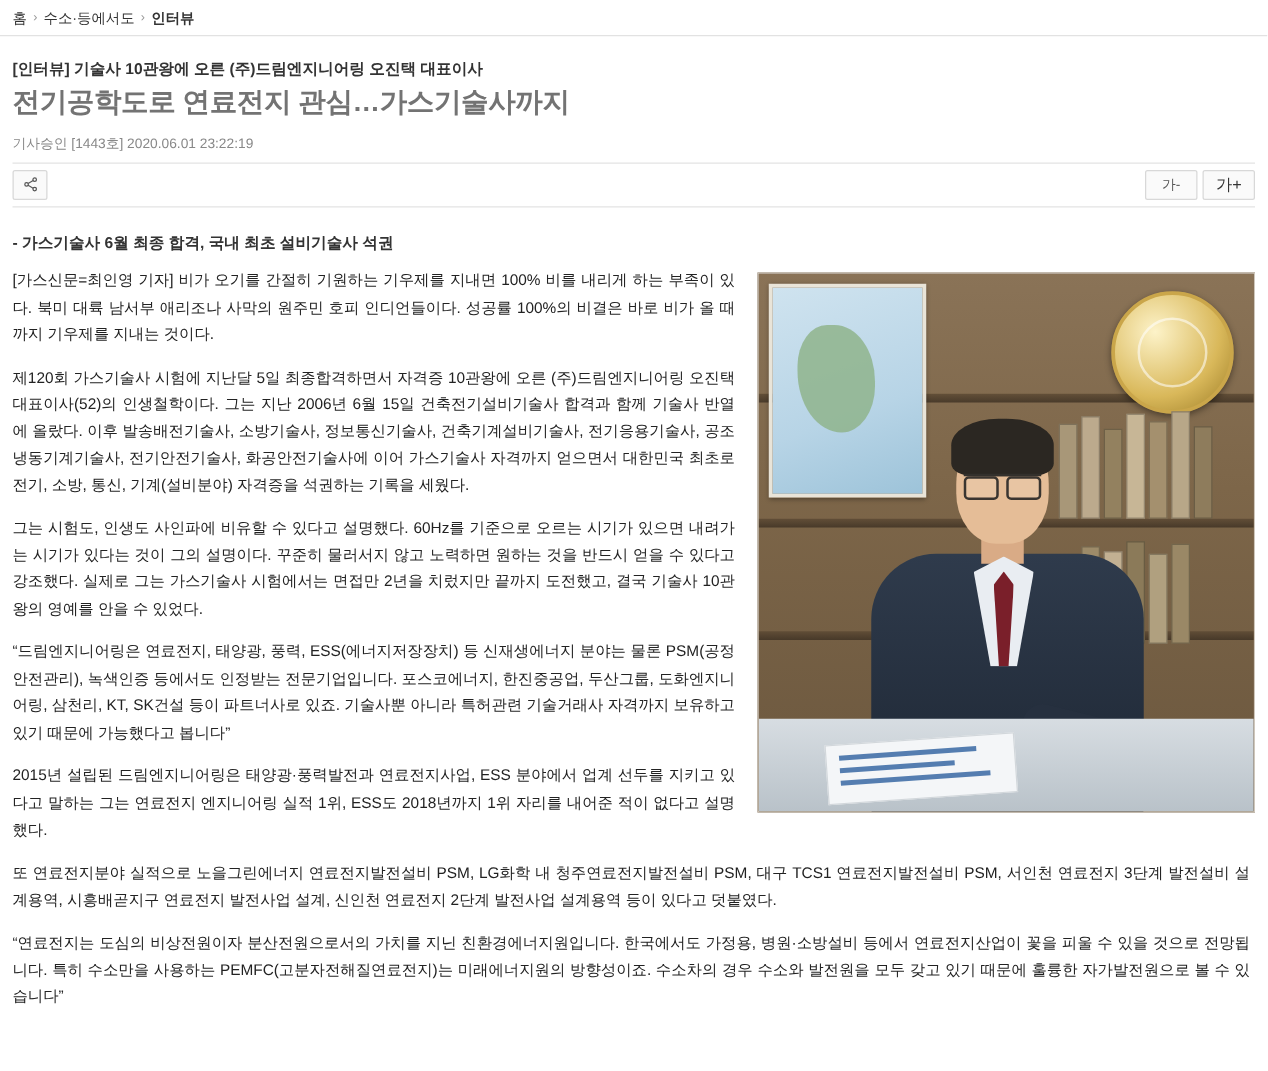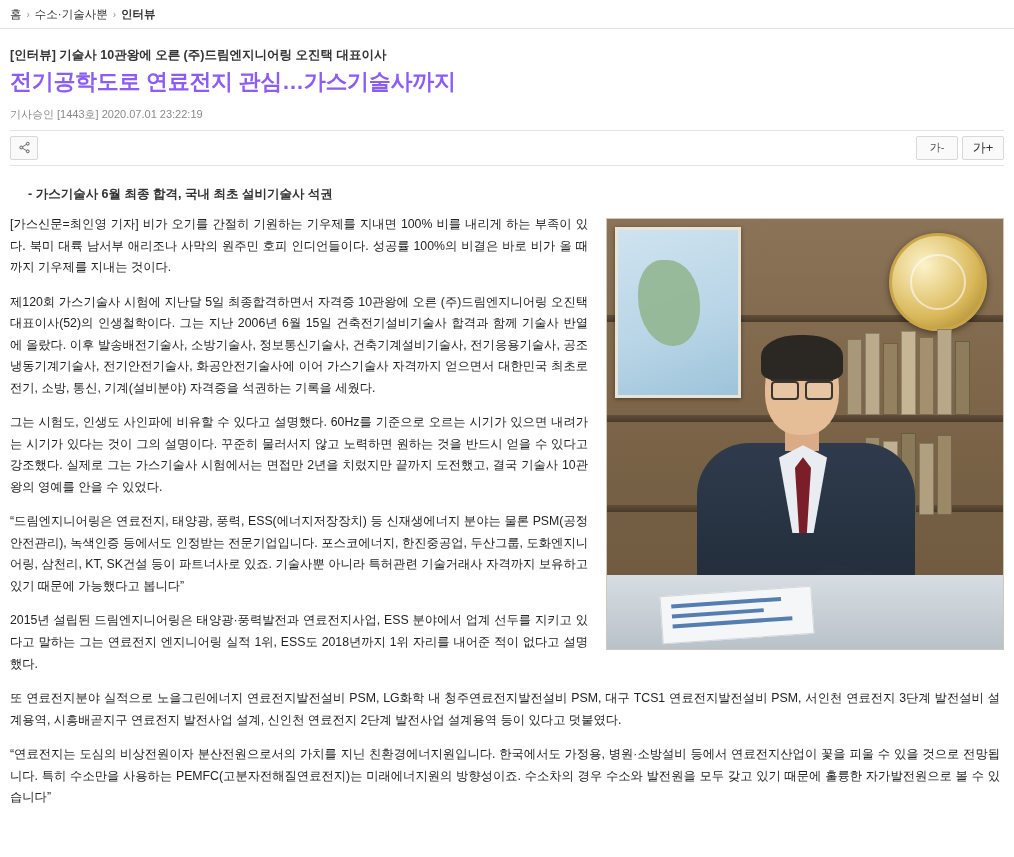--- a/index.html
+++ b/index.html
@@ -43,21 +43,21 @@
   }
   .kicker {
     font-size: 12.5px;
     color: #333333;
     margin: 6px 0 4px 0;
     font-weight: bold;
   }
   .headline {
     font-size: 22px;
     line-height: 1.3;
-    color: #8b5cf6;
+    color: #737373;
     font-weight: bold;
     margin: 4px 0 10px 0;
     letter-spacing: -0.3px;
   }
   .byline {
     font-size: 11px;
     color: #888888;
     margin: 2px 0 8px 0;
   }
 
@@ -98,21 +98,21 @@
     display: flex;
     align-items: center;
     justify-content: center;
     cursor: pointer;
     padding: 0 5px;
   }
   .font-btn.large { font-size: 13px; color: #333333; }
 
   
   .summary {
-    margin: 18px 10px 10px 28px;
+    margin: 18px 10px 10px 10px;
     font-size: 12.5px;
     color: #333333;
     line-height: 1.65;
     font-weight: bold;
   }
   .summary div { white-space: nowrap; }
 
   
   .body {
     margin: 8px 10px 0 10px;
@@ -316,29 +316,29 @@
   }
 </style>
 </head>
 <body>
 
 <div class="page">
 
   <div class="breadcrumb">
     <a class="crumb" href="#">홈</a>
     <span class="sep">›</span>
-    <a class="crumb" href="#">수소·기술사뿐</a>
+    <a class="crumb" href="#">수소·등에서도</a>
     <span class="sep">›</span>
     <a class="crumb current" href="#">인터뷰</a>
   </div>
 
   <div class="head-wrap">
     <div class="kicker">[인터뷰] 기술사 10관왕에 오른 (주)드림엔지니어링 오진택 대표이사</div>
     <h1 class="headline">전기공학도로 연료전지 관심…가스기술사까지</h1>
-    <div class="byline">기사승인 [1443호] 2020.07.01   23:22:19</div>
+    <div class="byline">기사승인 [1443호] 2020.06.01   23:22:19</div>
   </div>
 
   <div class="tool-row">
     <div class="share-btn">
       <svg width="13" height="13" viewBox="0 0 24 24">
         <circle cx="18" cy="5" r="2.6" fill="none" stroke="#555" stroke-width="1.8"></circle>
         <circle cx="6" cy="12" r="2.6" fill="none" stroke="#555" stroke-width="1.8"></circle>
         <circle cx="18" cy="19" r="2.6" fill="none" stroke="#555" stroke-width="1.8"></circle>
         <line x1="8.3" y1="10.8" x2="15.7" y2="6.2" stroke="#555" stroke-width="1.6"></line>
         <line x1="8.3" y1="13.2" x2="15.7" y2="17.8" stroke="#555" stroke-width="1.6"></line>

